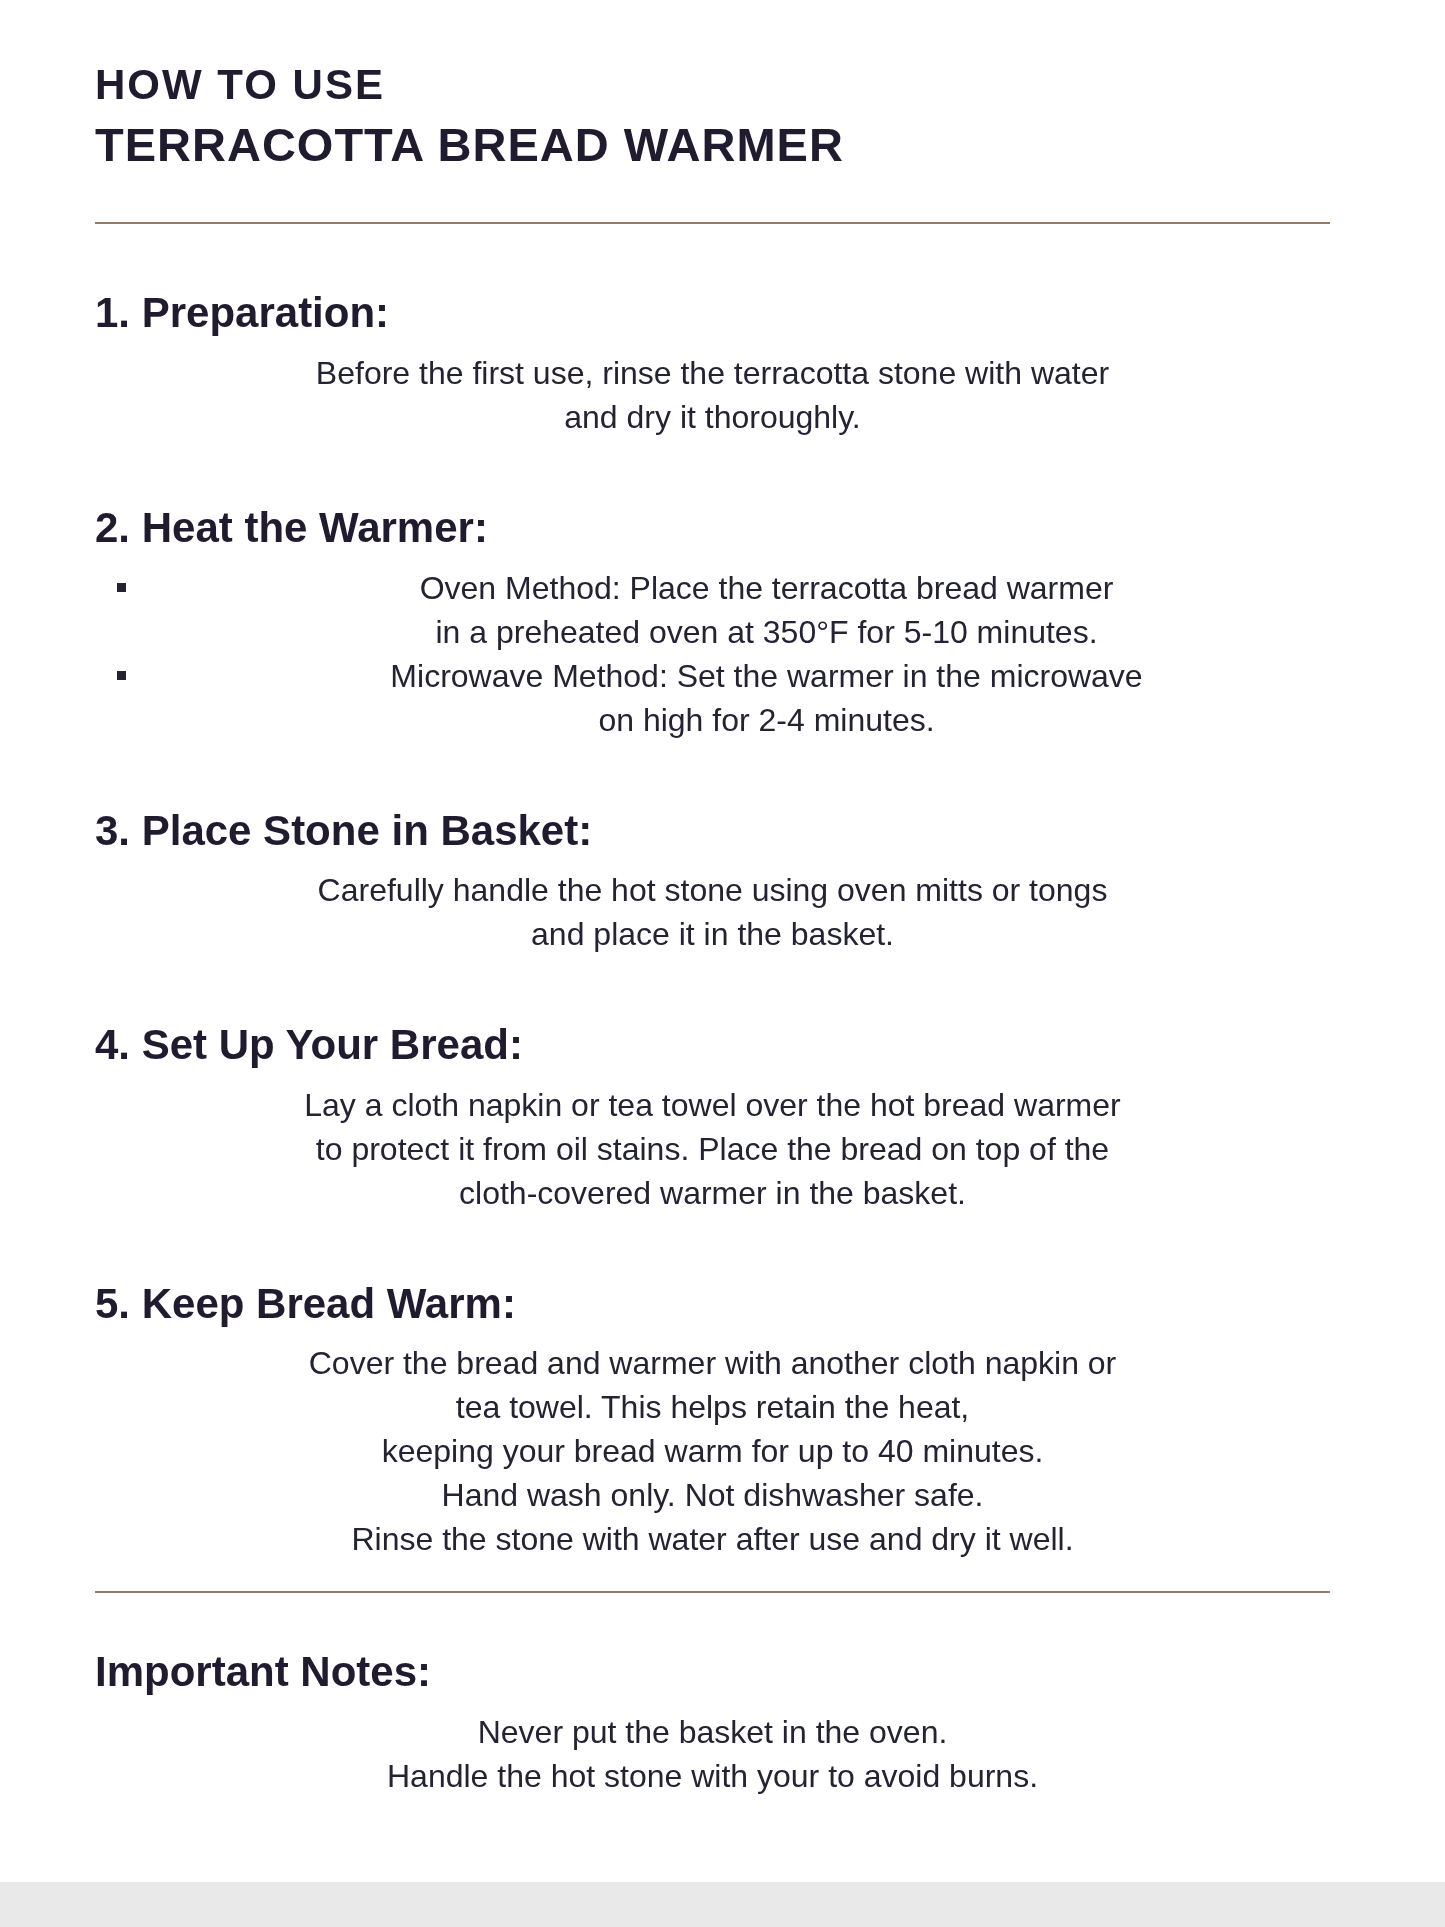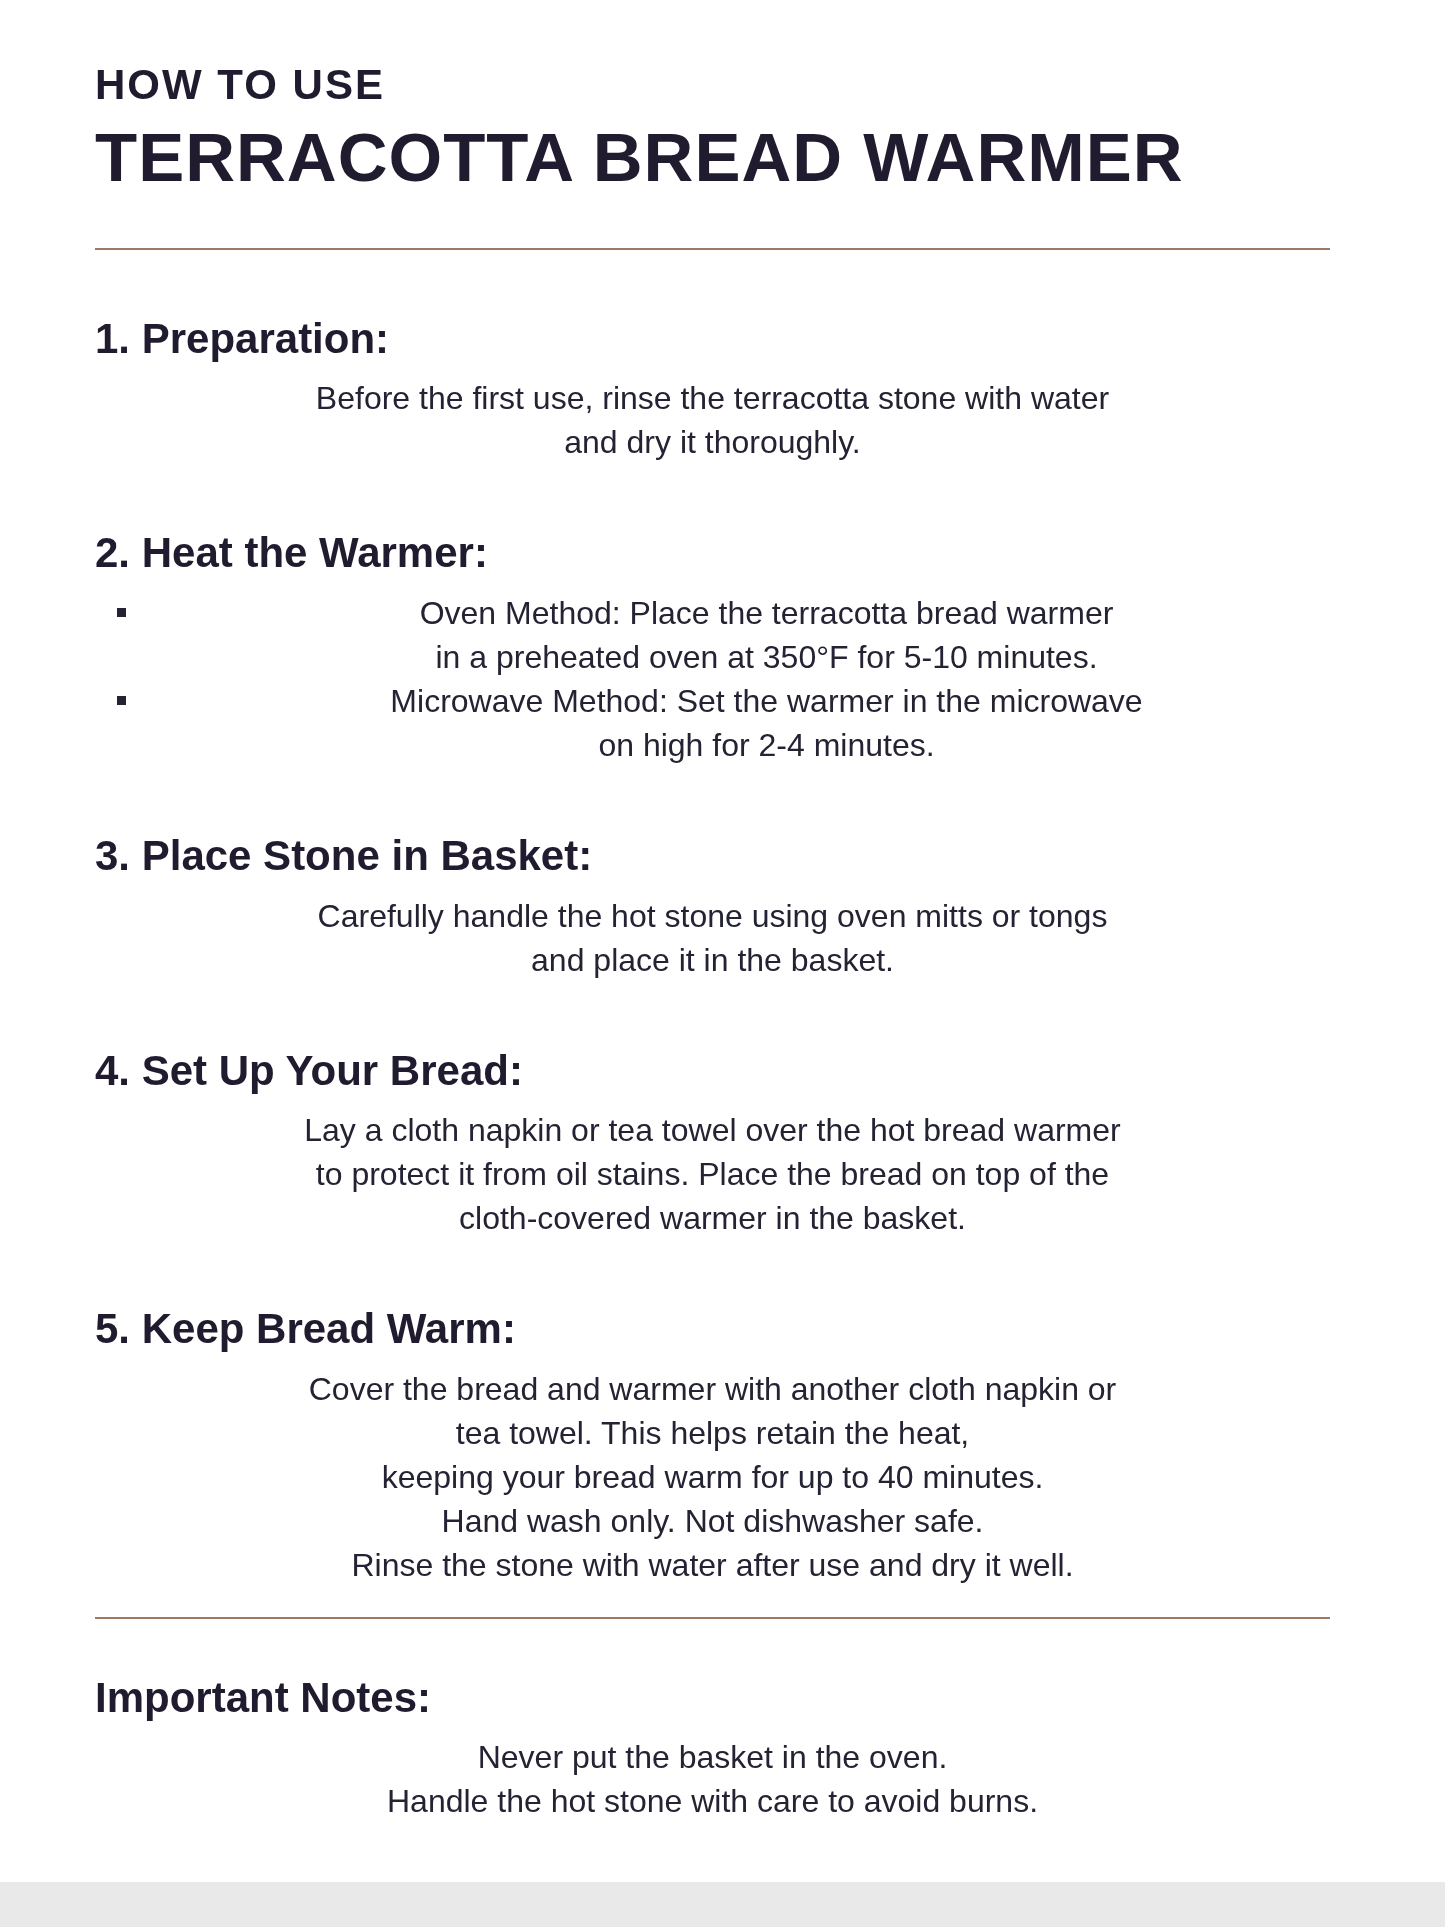--- a/index.html
+++ b/index.html
@@ -21,21 +21,21 @@
   }
   .eyebrow {
     font-size: 42px;
     font-weight: 700;
     letter-spacing: 2px;
     line-height: 1.2;
     color: var(--heading-color, #201b2e);
   }
   .title {
     margin: 8px 0 0 0;
-    font-size: 69px;
+    font-size: 47px;
     font-weight: 800;
     letter-spacing: 1px;
     line-height: 1.15;
     color: var(--heading-color, #201b2e);
   }
   .rule {
     border: none;
     border-top: 2px solid var(--accent-line, #9c7a63);
     margin: 50px 0 0 0;
     width: 100%;
@@ -132,16 +132,16 @@
   <section>
     <p class="line">Hand wash only. Not dishwasher safe.</p>
     <p class="line">Rinse the stone with water after use and dry it well.</p>
   </section>
 
   <hr class="rule bottom">
 
   <section class="notes">
     <h2>Important Notes:</h2>
     <p class="line">Never put the basket in the oven.</p>
-    <p class="line">Handle the hot stone with care to avoid burns.</p>
+    <p class="line">Handle the hot stone with your to avoid burns.</p>
   </section>
 
 </div>
 
 </body></html>

